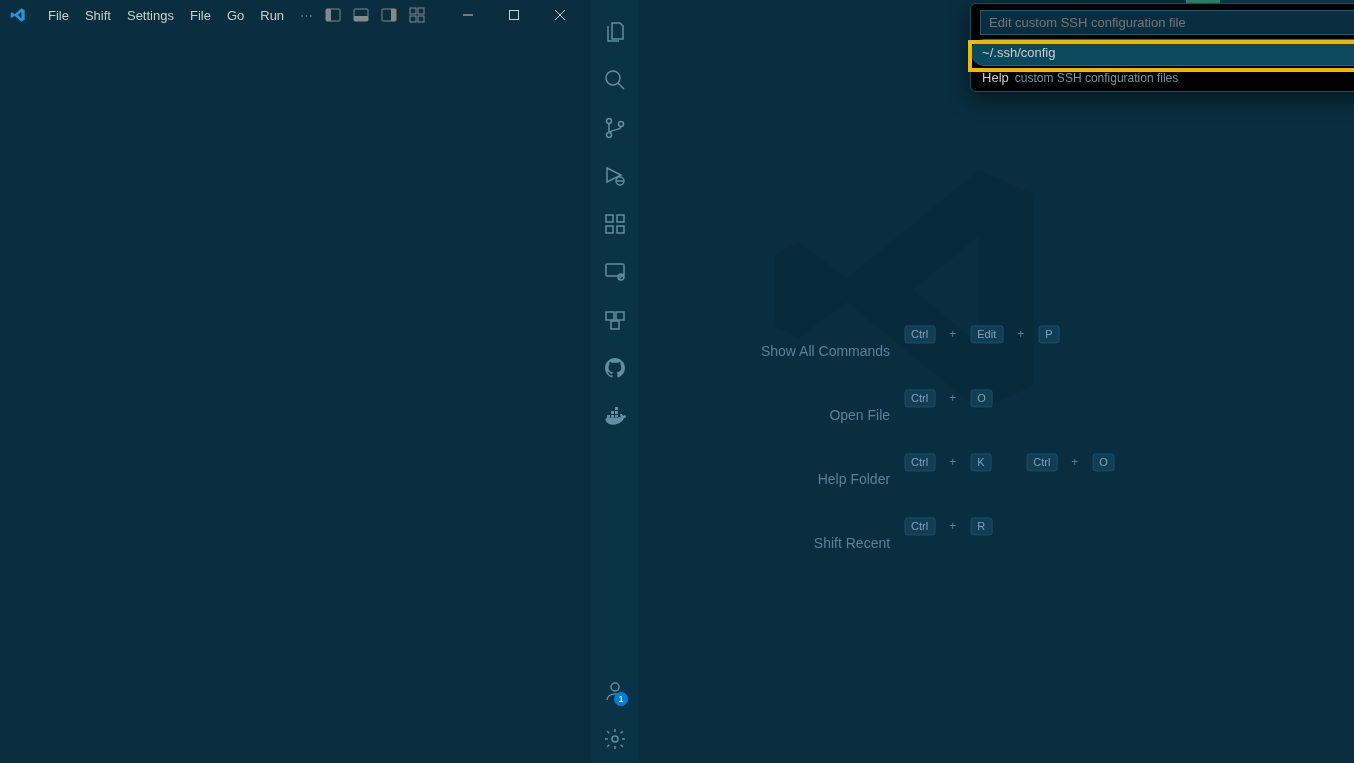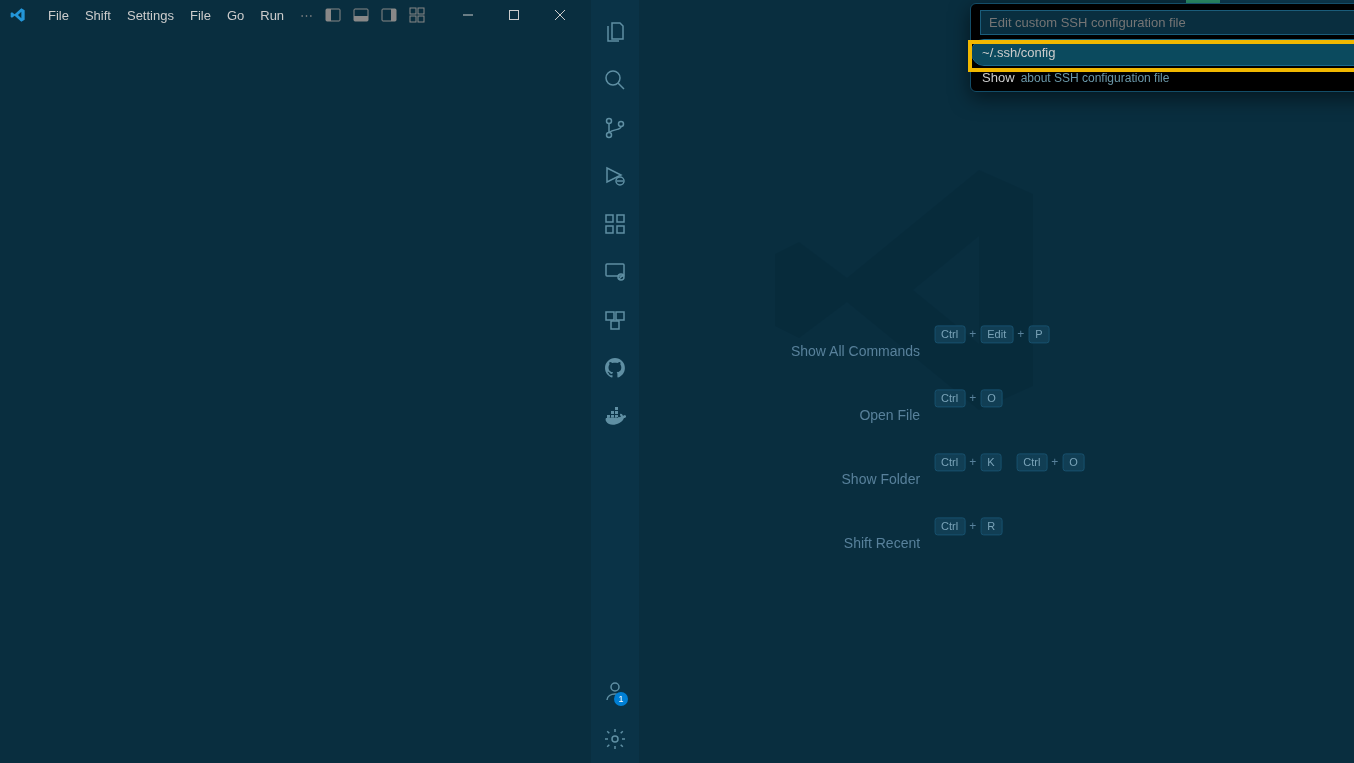--- a/index.html
+++ b/index.html
@@ -100,21 +100,21 @@
       position: absolute;
       top: 50%;
       left: 50%;
       transform: translate(-50%, -30%);
       display: flex;
       flex-direction: column;
       gap: 14px;
     }
     .wm-row { display: flex; align-items: center; gap: 14px; }
     .wm-label { width: 180px; text-align: right; color: #58819b; font-size: 14px; margin-top: 34px;}
-    .wm-keys { display: flex; align-items: center; gap: 4px; color: #58819b; font-size: 12px; }
+    .wm-keys { display: flex; align-items: center; gap: 14px; color: #58819b; font-size: 12px; }
     .key {
       background: #113e54;
       border: 1px solid #18516e;
       border-radius: 3px;
       padding: 2px 6px;
       font-size: 11px;
       color: #7aa3b8;
     }
     .plus { color: #58819b; }
 
@@ -357,21 +357,21 @@
         </div>
         <div class="wm-row">
           <div class="wm-label">Open File</div>
           <div class="wm-keys">
             <span class="key">Ctrl</span>
               <span class="plus">+</span>
             <span class="key">O</span>
           </div>
         </div>
         <div class="wm-row">
-          <div class="wm-label">Show Folder</div>
+          <div class="wm-label">Help Folder</div>
           <div class="wm-keys">
             <span class="key">Ctrl</span><span class="plus">+</span>
             <span class="key">K</span>
             &nbsp;&nbsp;
             <span class="key">Ctrl</span><span class="plus">+</span>
             <span class="key">O</span>
           </div>
         </div>
         <div class="wm-row">
           <div class="wm-label">Shift Recent</div>
@@ -386,22 +386,22 @@
 
     <div class="quickpick">
       <div class="qp-input-row">
         <input class="qp-input" placeholder="Edit custom SSH configuration file" style="">
       </div>
       <div class="qp-list">
         <div class="qp-item selected">
           <span>~/.ssh/config</span>
         </div>
         <div class="qp-item">
-          <span>Show</span>
-          <span class="qp-desc">about SSH configuration file</span>
+          <span>Help</span>
+          <span class="qp-desc">custom SSH configuration files</span>
         </div>
       </div>
     </div>
 
     <div class="highlight-box"></div>
     <div class="red-slash">
       <svg width="18" height="20">
           <line x1="3" y1="2" x2="15" y2="18" stroke="#d93939" stroke-width="3" stroke-linecap="round"></line>
         </svg>
     </div>

